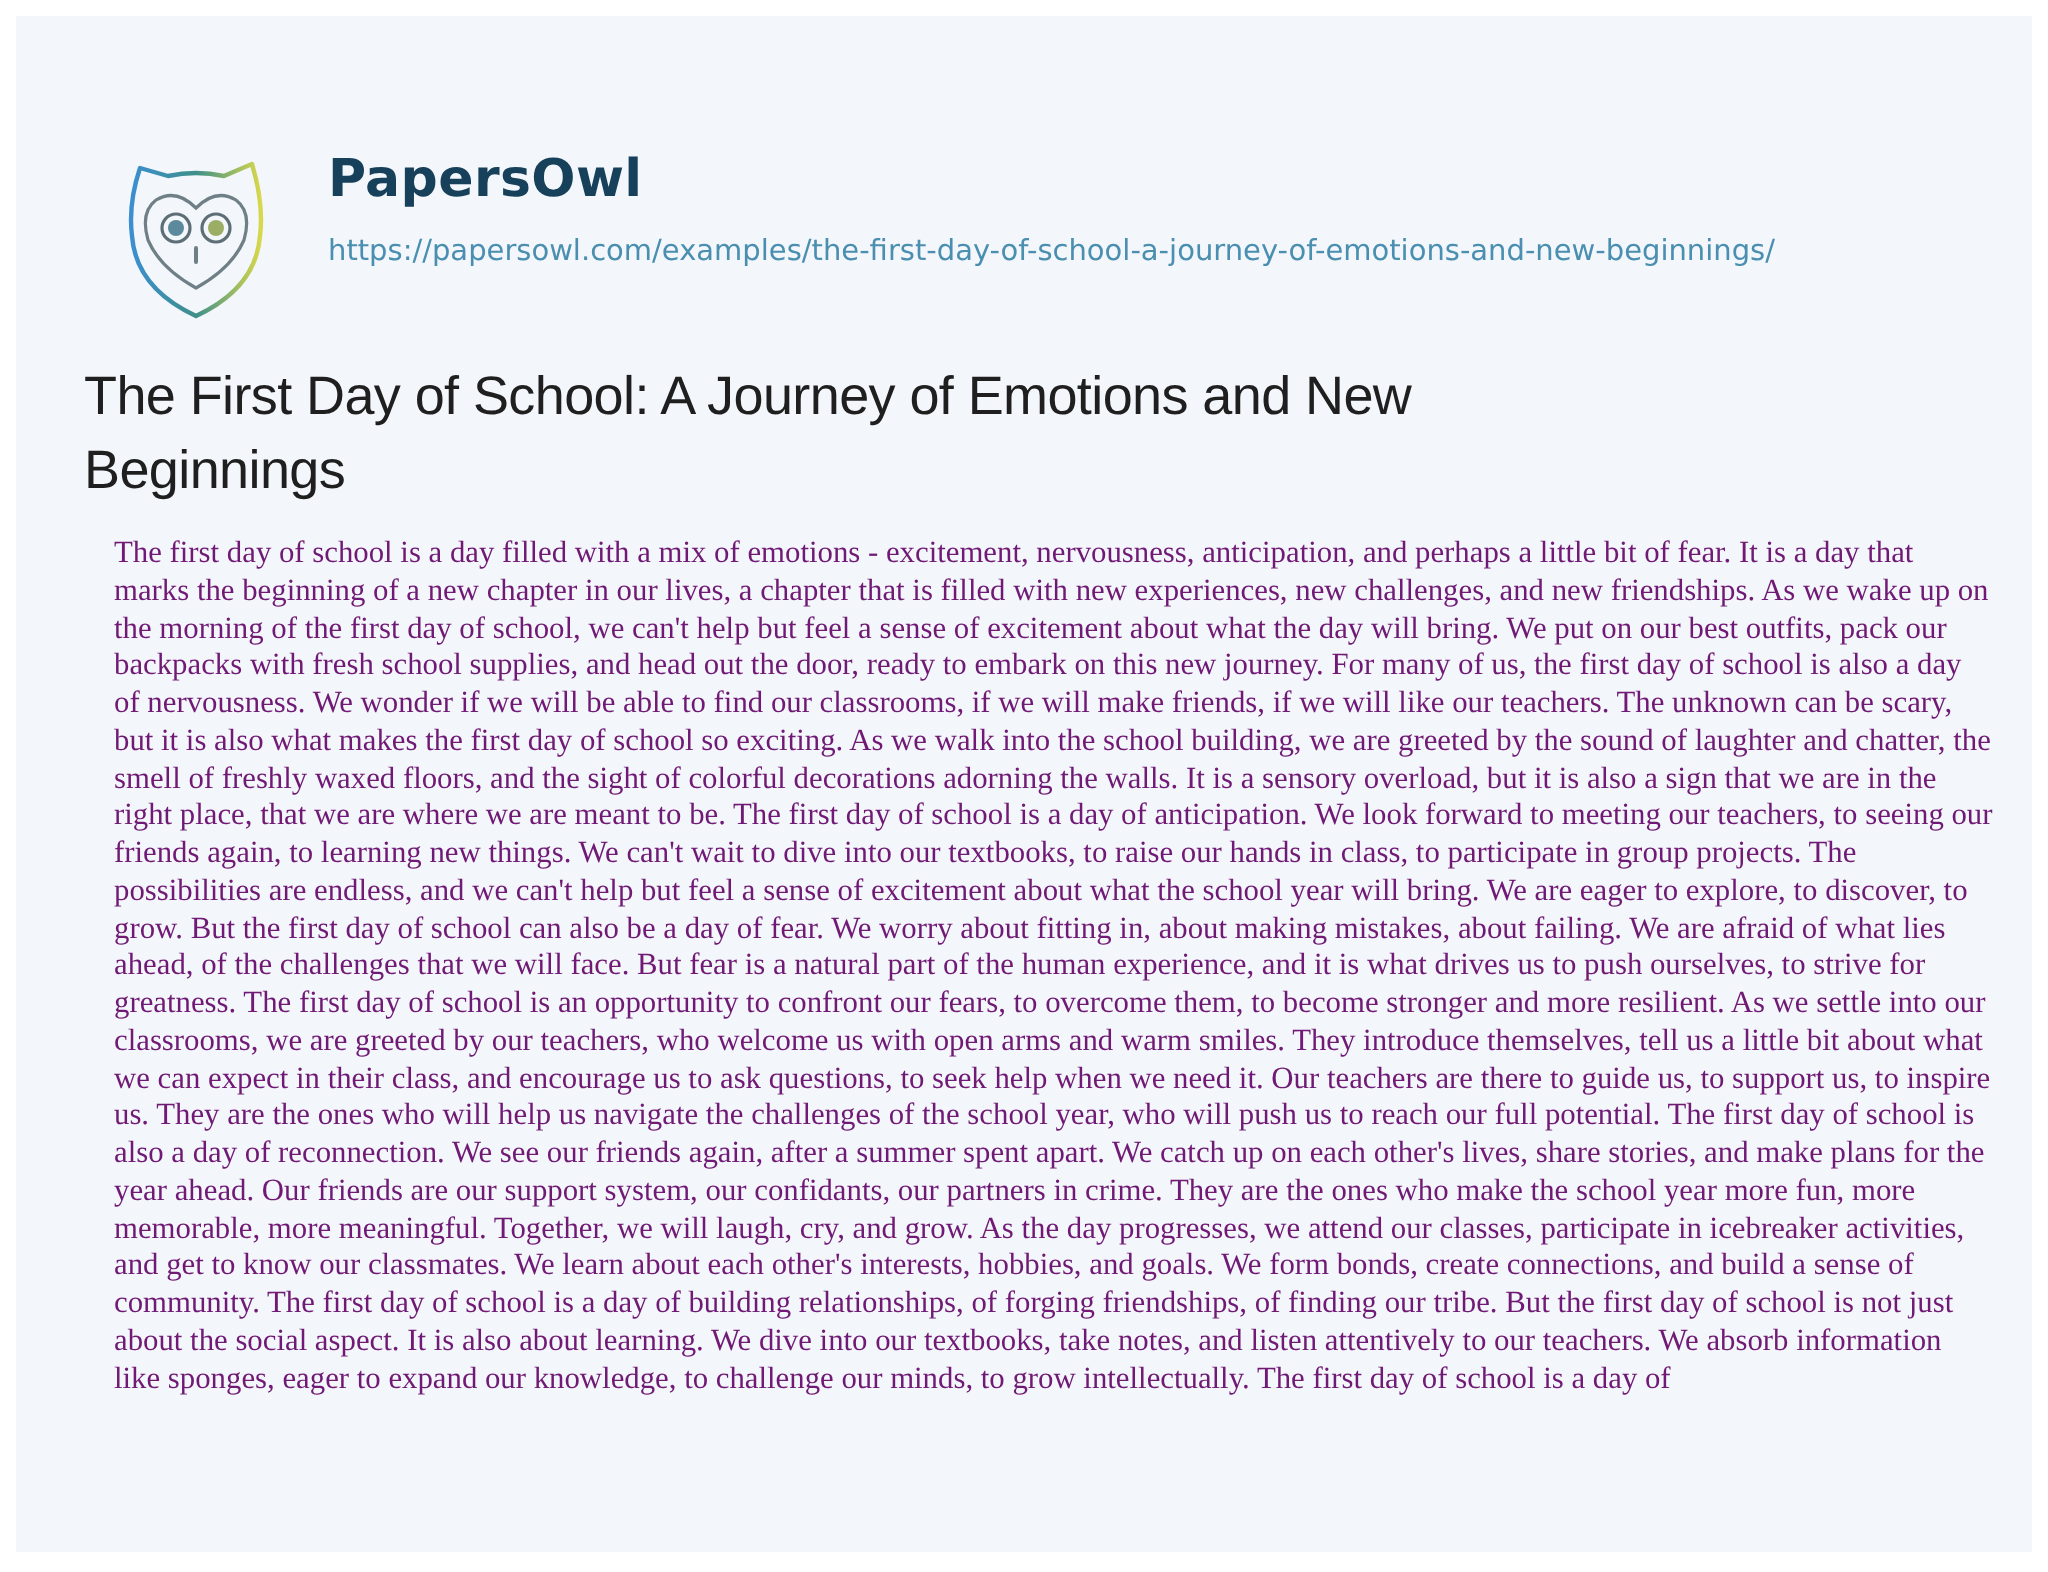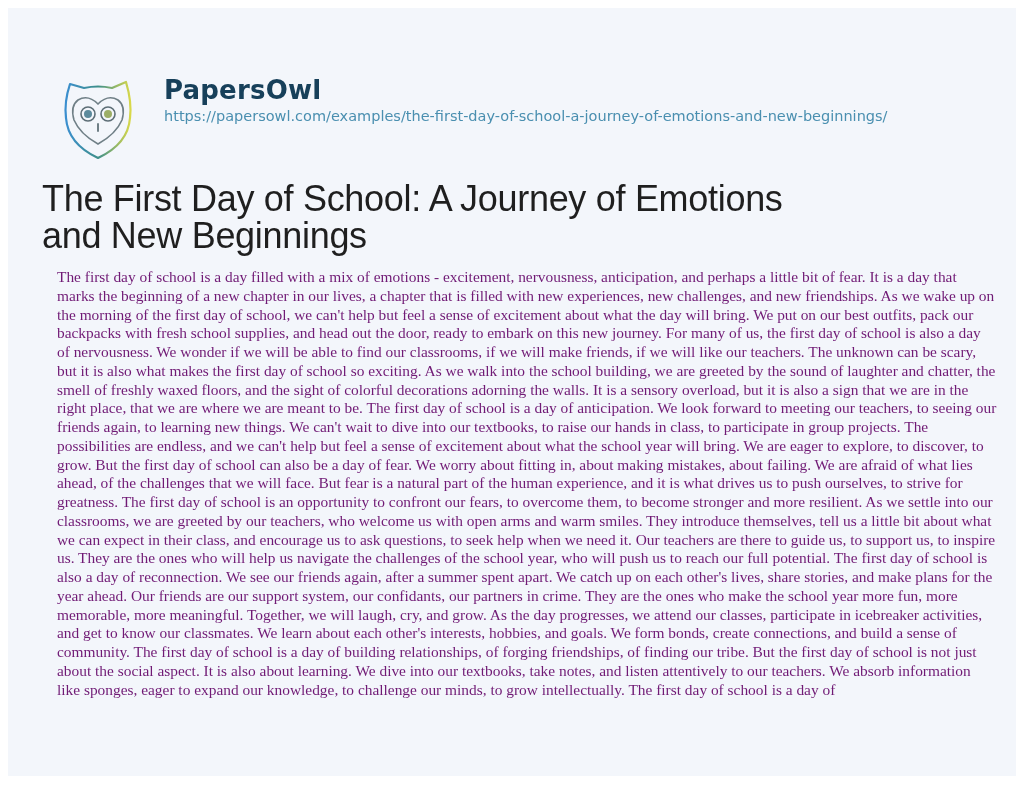--- a/index.html
+++ b/index.html
@@ -46,32 +46,33 @@
       letter-spacing: 0.2px;
       line-height: 32px;
       margin-top: 2px;
     }
     .brand-url {
       font-family: "DejaVu Sans", sans-serif;
       font-size: 14.5px;
       color: #4a8fb0;
       line-height: 21px;
       width: 760px;
+      margin-top: 10px;
       word-break: break-all;
       text-decoration: none;
     }
     .title {
       position: absolute;
       left: 34px;
       top: 172px;
       width: 760px;
       margin: 0;
       font-family: "Liberation Sans", sans-serif;
       font-weight: normal;
-      font-size: 36px;
+      font-size: 27px;
       line-height: 37px;
       color: #1f1f1f;
       letter-spacing: -0.3px;
     }
     .body-text {
       position: absolute;
       left: 49px;
       top: 260px;
       width: 940px;
       margin: 0;

